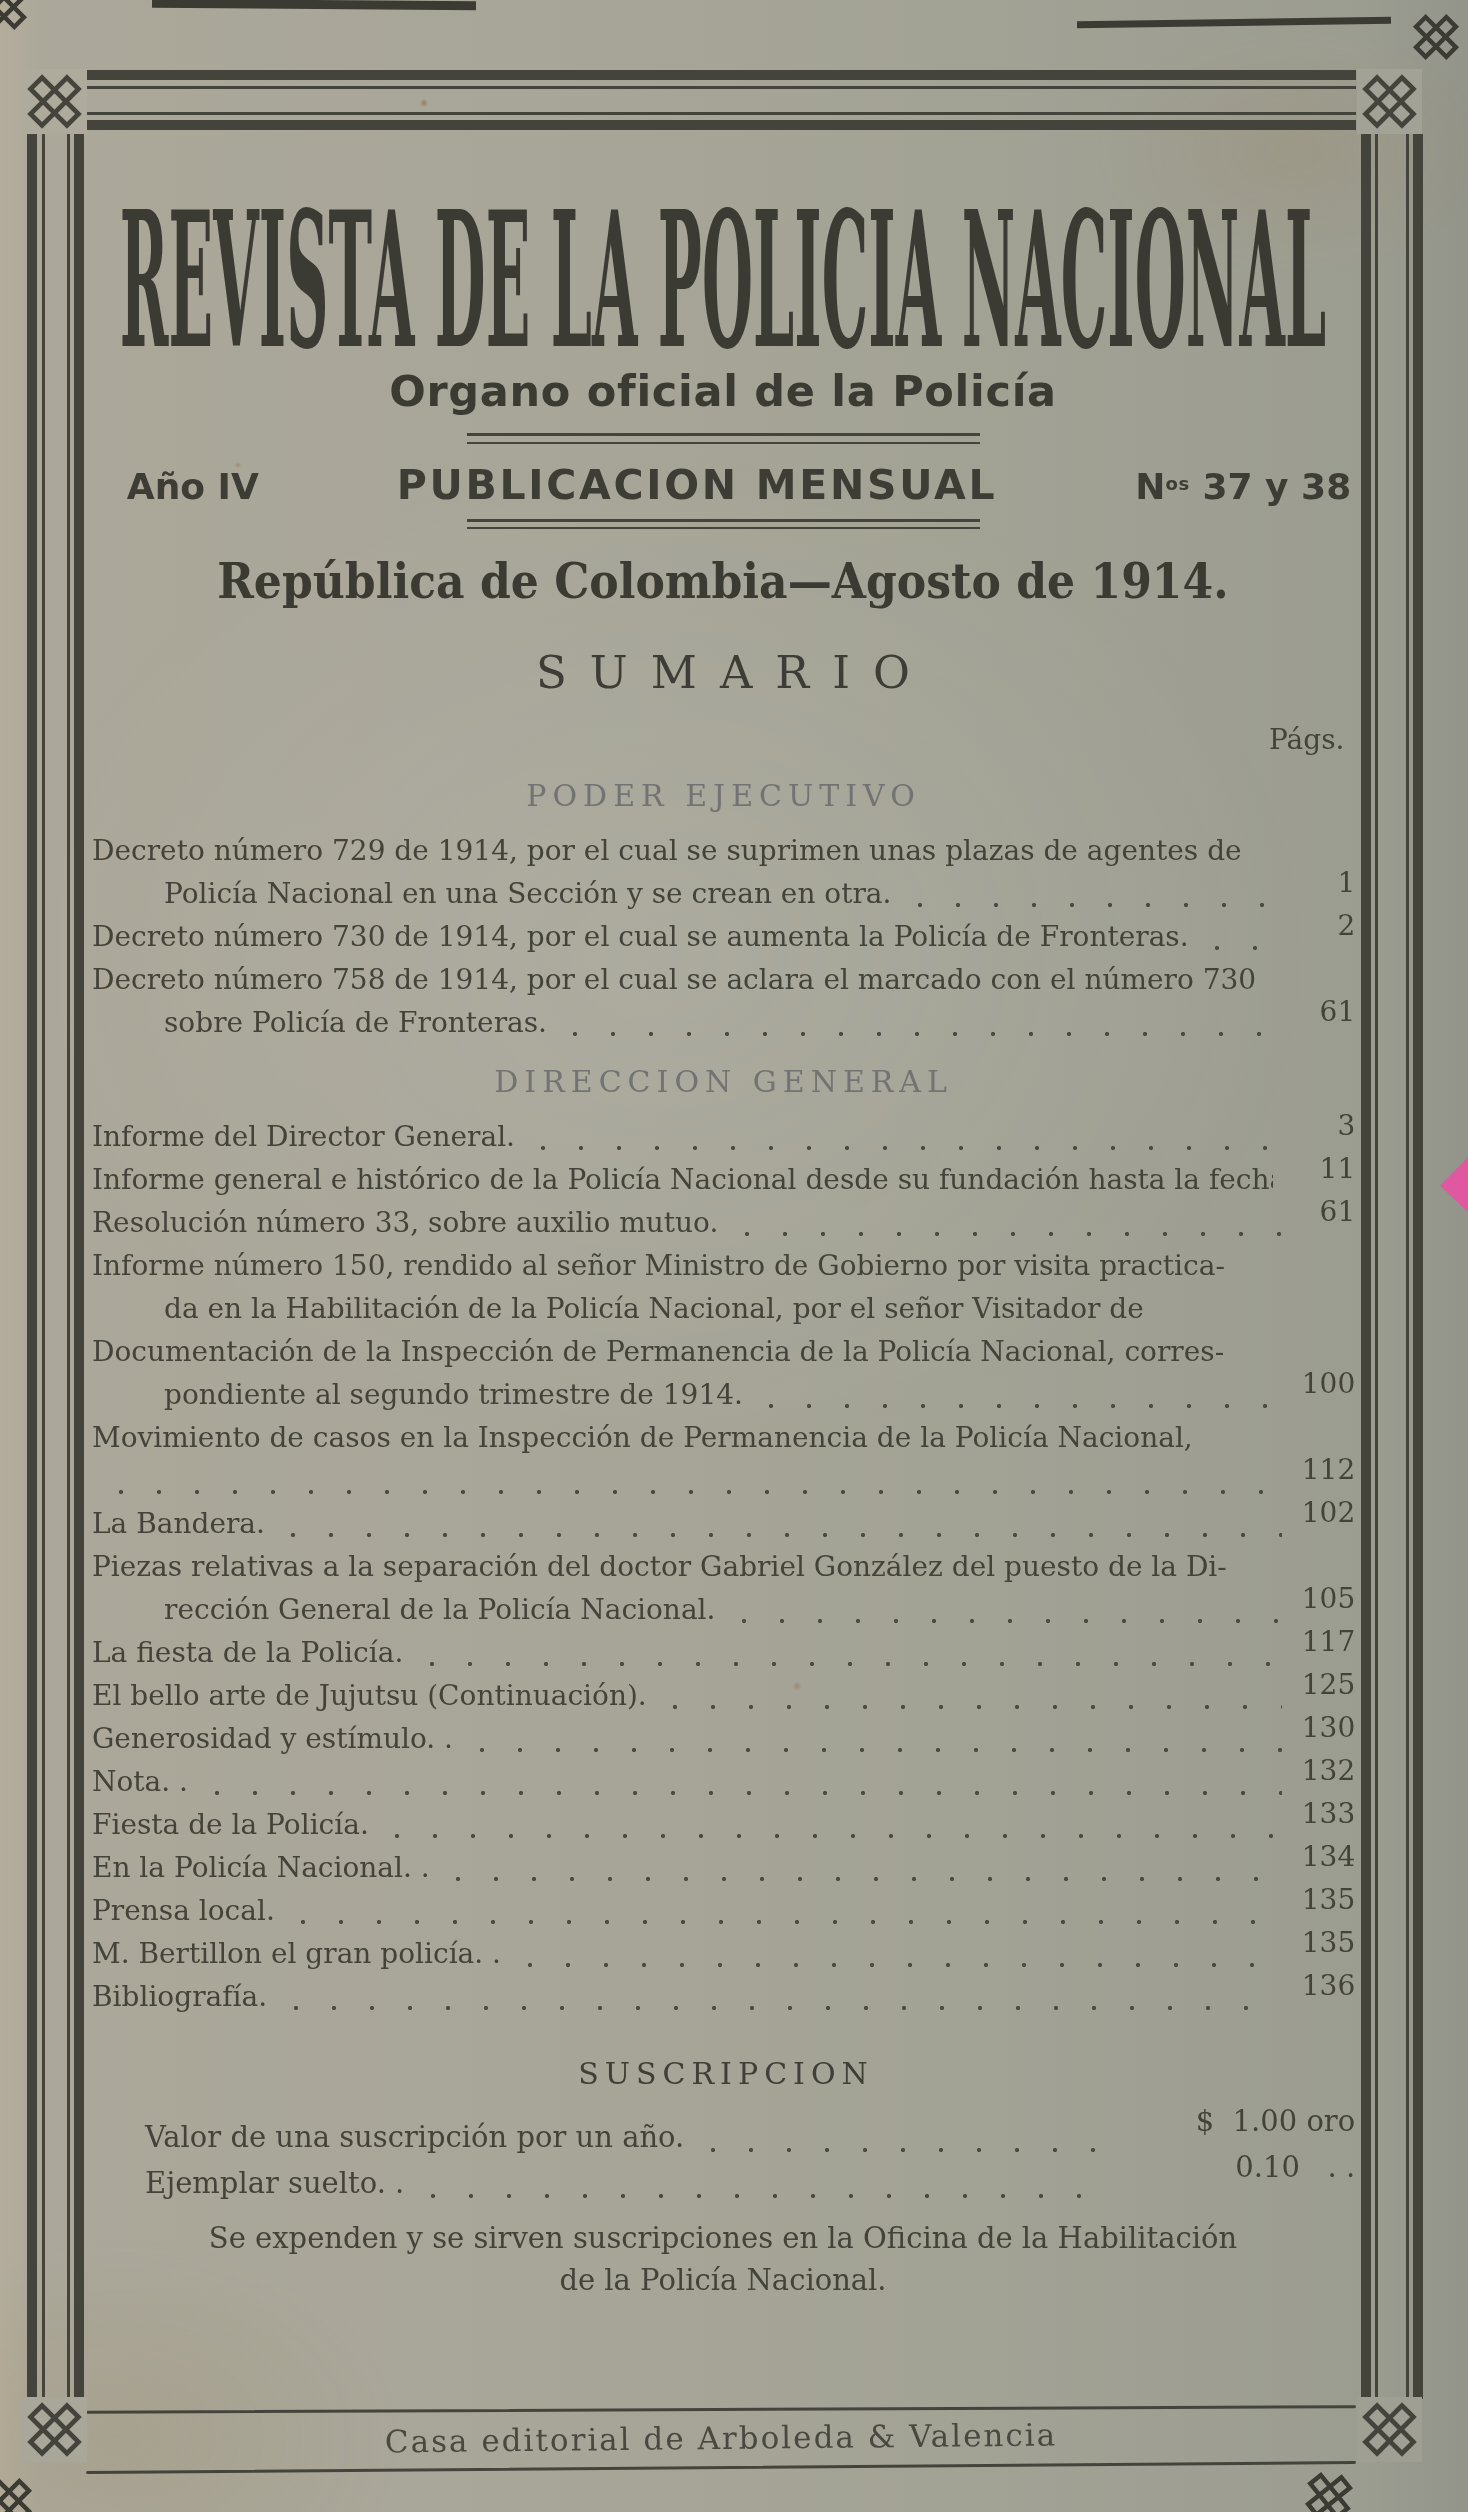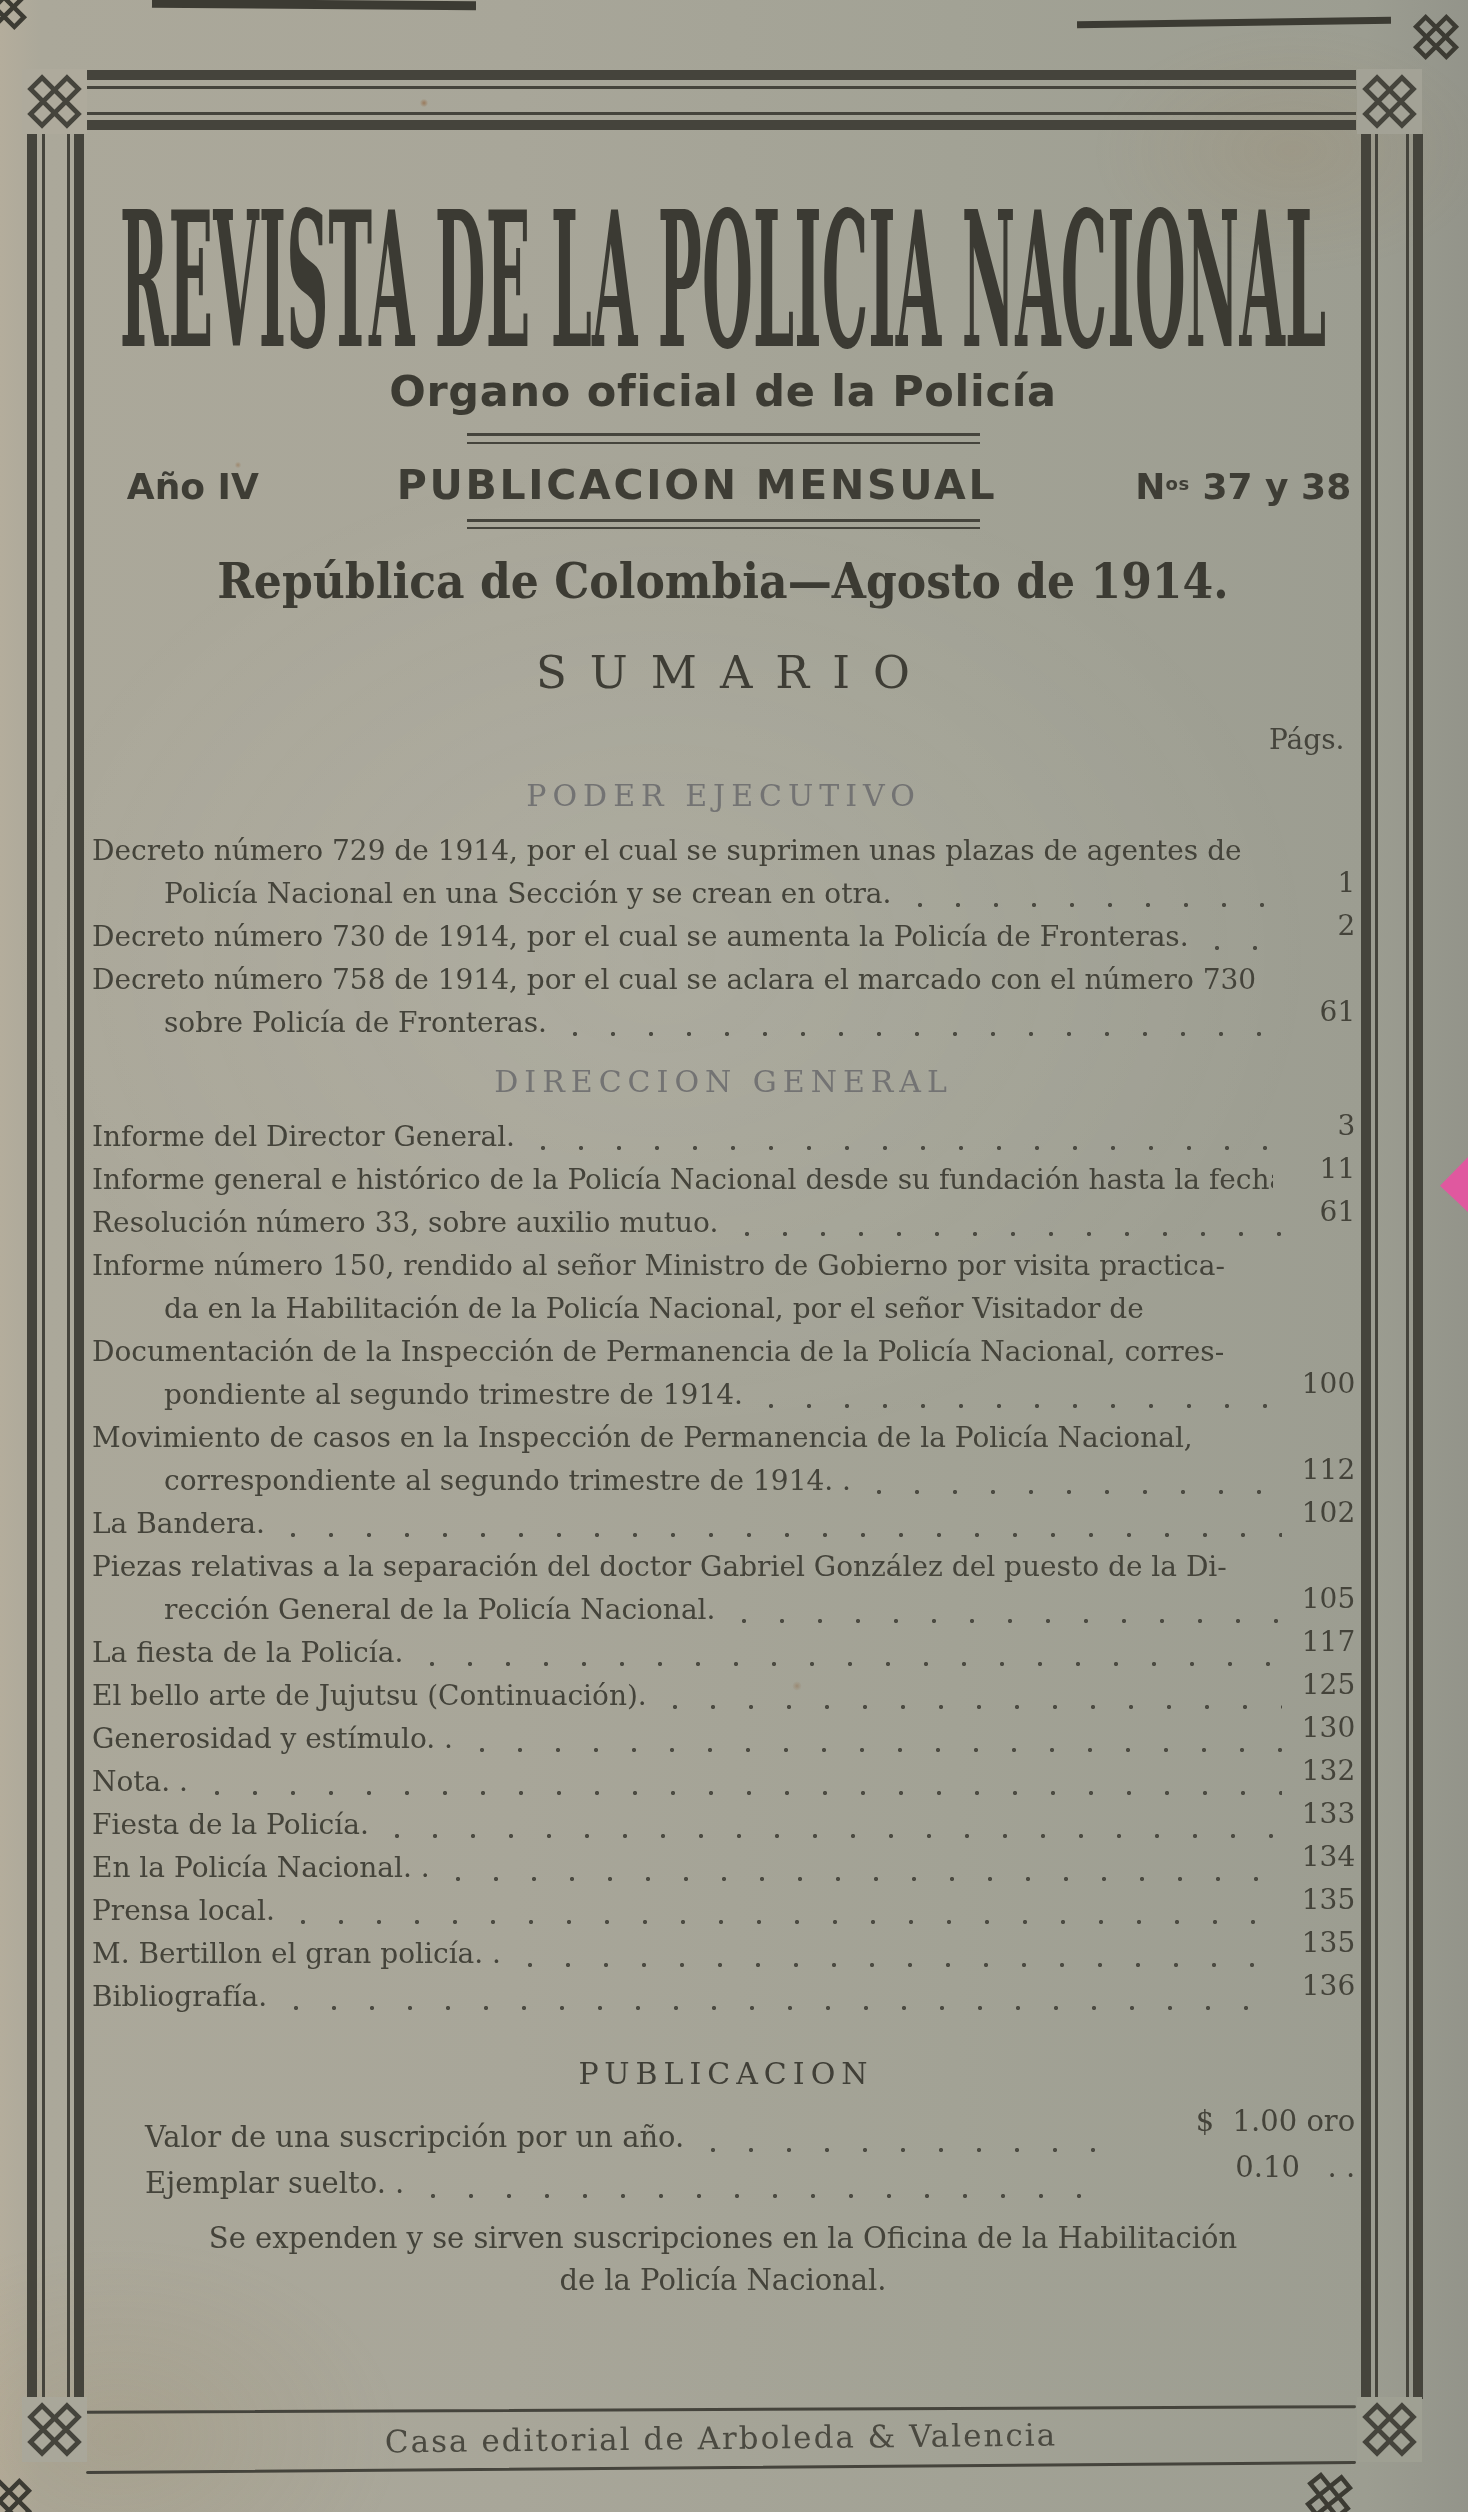--- a/index.html
+++ b/index.html
@@ -271,21 +271,20 @@
       <div class="row">
           <span class="t cont">pondiente al segundo trimestre de 1914.</span>
           <span class="dots"></span>
           <span class="pg">100</span>
         </div>
 
       <div class="row">
           <span class="t">Movimiento de casos en la Inspección de Permanencia de la Policía Nacional,</span>
         </div>
       <div class="row">
-          <span class="t cont">correspondiente al segundo trimestre de 1914. .</span>
           <span class="dots"></span>
           <span class="pg">112</span>
         </div>
 
       <div class="row">
           <span class="t">La Bandera.</span>
           <span class="dots"></span>
           <span class="pg">102</span>
         </div>
 
@@ -348,21 +347,21 @@
 
       <div class="row">
           <span class="t">Bibliografía.</span>
           <span class="dots"></span>
           <span class="pg">136</span>
         </div>
 
     </div>
 
     <div class="suscripcion">
-      <span>PUBLICACION</span>
+      <span>SUSCRIPCION</span>
     </div>
 
     <div class="subs">
       <div class="sub-row">
         <span class="t">Valor de una suscripción por un año.</span>
         <span class="dots"></span>
         <span class="sub-val">$  1.00 oro</span>
       </div>
       <div class="sub-row">
         <span class="t">Ejemplar suelto. .</span>

